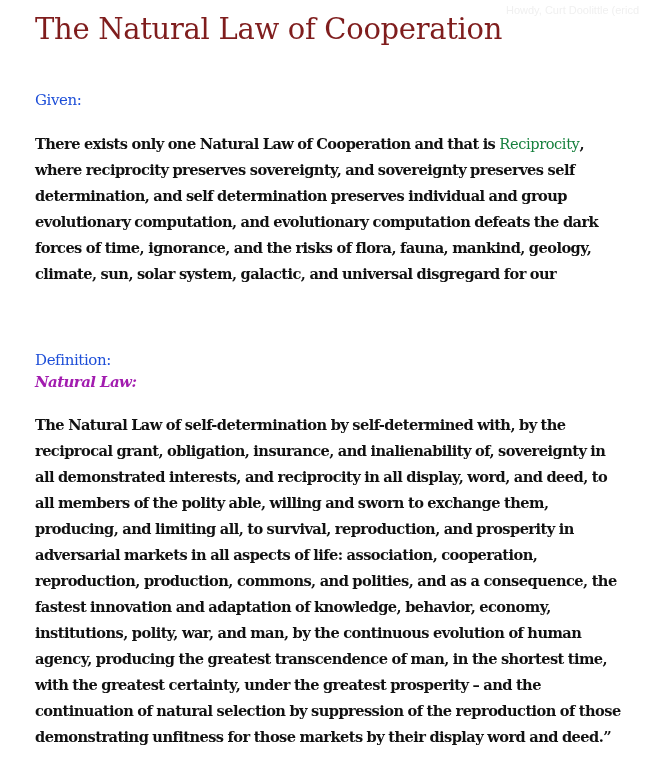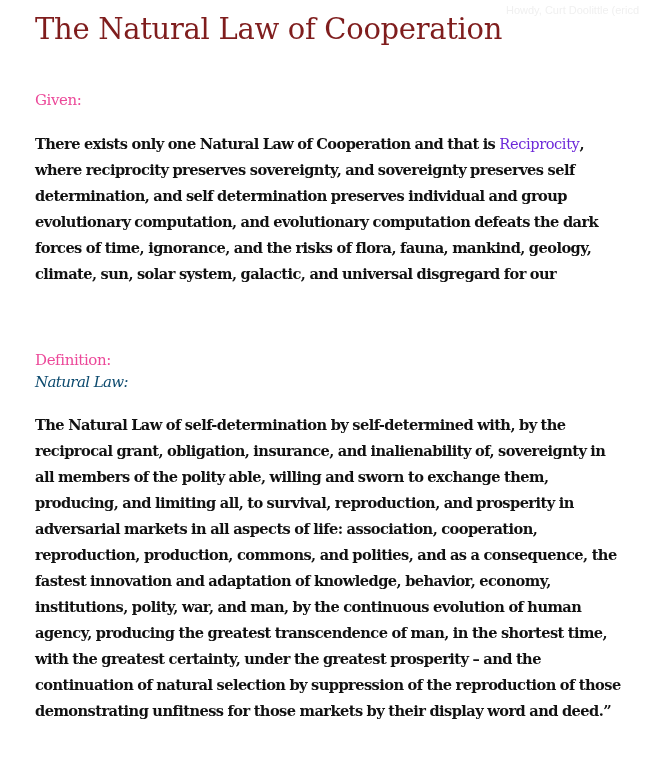--- a/index.html
+++ b/index.html
@@ -41,54 +41,54 @@
       font-weight: normal;
       font-size: 29px;
       letter-spacing: -0.3px;
       color: #7f1d1d;
     }
     .label {
       position: absolute;
       left: 0;
       font-family: "DejaVu Serif", serif;
       font-size: 15px;
-      color: #ec4899;
+      color: #1d4ed8;
       letter-spacing: -0.4px;
     }
     .label-given { top: 91px; }
     .label-definition { top: 351px; }
     .term {
       position: absolute;
       left: 0;
       top: 373px;
       font-family: "DejaVu Serif", serif;
       font-size: 15px;
-      font-weight: normal;
+      font-weight: bold;
       font-style: italic;
-      color: #0c4a6e;
+      color: #a21caf;
       letter-spacing: -0.6px;
     }
     .para {
       position: absolute;
       left: 0;
       width: 600px;
       font-family: "DejaVu Serif", serif;
       font-size: 14.6px;
       line-height: 26px;
       font-weight: bold;
       color: #111;
       letter-spacing: -0.55px;
       word-spacing: -0.5px;
     }
     .para-given { top: 131px; }
     .para-definition { top: 412px; }
     .line { display: block; white-space: nowrap; }
     .link {
       font-weight: normal;
-      color: #6d28d9;
+      color: #15803d;
       text-decoration: none;
       cursor: pointer;
       letter-spacing: -0.4px;
     }
   </style>
 </head>
 <body>
 
 <div class="admin-greeting">Howdy, Curt Doolittle (ericd</div>
 
@@ -106,20 +106,21 @@
     <span class="line">climate, sun, solar system, galactic, and universal disgregard for our</span>
   </div>
 
   <div class="label label-definition">Definition:</div>
 
   <div class="term">Natural Law:</div>
 
   <div class="para para-definition">
     <span class="line">The Natural Law of self-determination by self-determined with, by the</span>
     <span class="line">reciprocal grant, obligation, insurance, and inalienability of, sovereignty in</span>
+    <span class="line">all demonstrated interests, and reciprocity in all display, word, and deed, to</span>
     <span class="line">all members of the polity able, willing and sworn to exchange them,</span>
     <span class="line">producing, and limiting all, to survival, reproduction, and prosperity in</span>
     <span class="line">adversarial markets in all aspects of life: association, cooperation,</span>
     <span class="line">reproduction, production, commons, and polities, and as a consequence, the</span>
     <span class="line">fastest innovation and adaptation of knowledge, behavior, economy,</span>
     <span class="line">institutions, polity, war, and man, by the continuous evolution of human</span>
     <span class="line">agency, producing the greatest transcendence of man, in the shortest time,</span>
     <span class="line">with the greatest certainty, under the greatest prosperity – and the</span>
     <span class="line">continuation of natural selection by suppression of the reproduction of those</span>
     <span class="line">demonstrating unfitness for those markets by their display word and deed.”</span>

